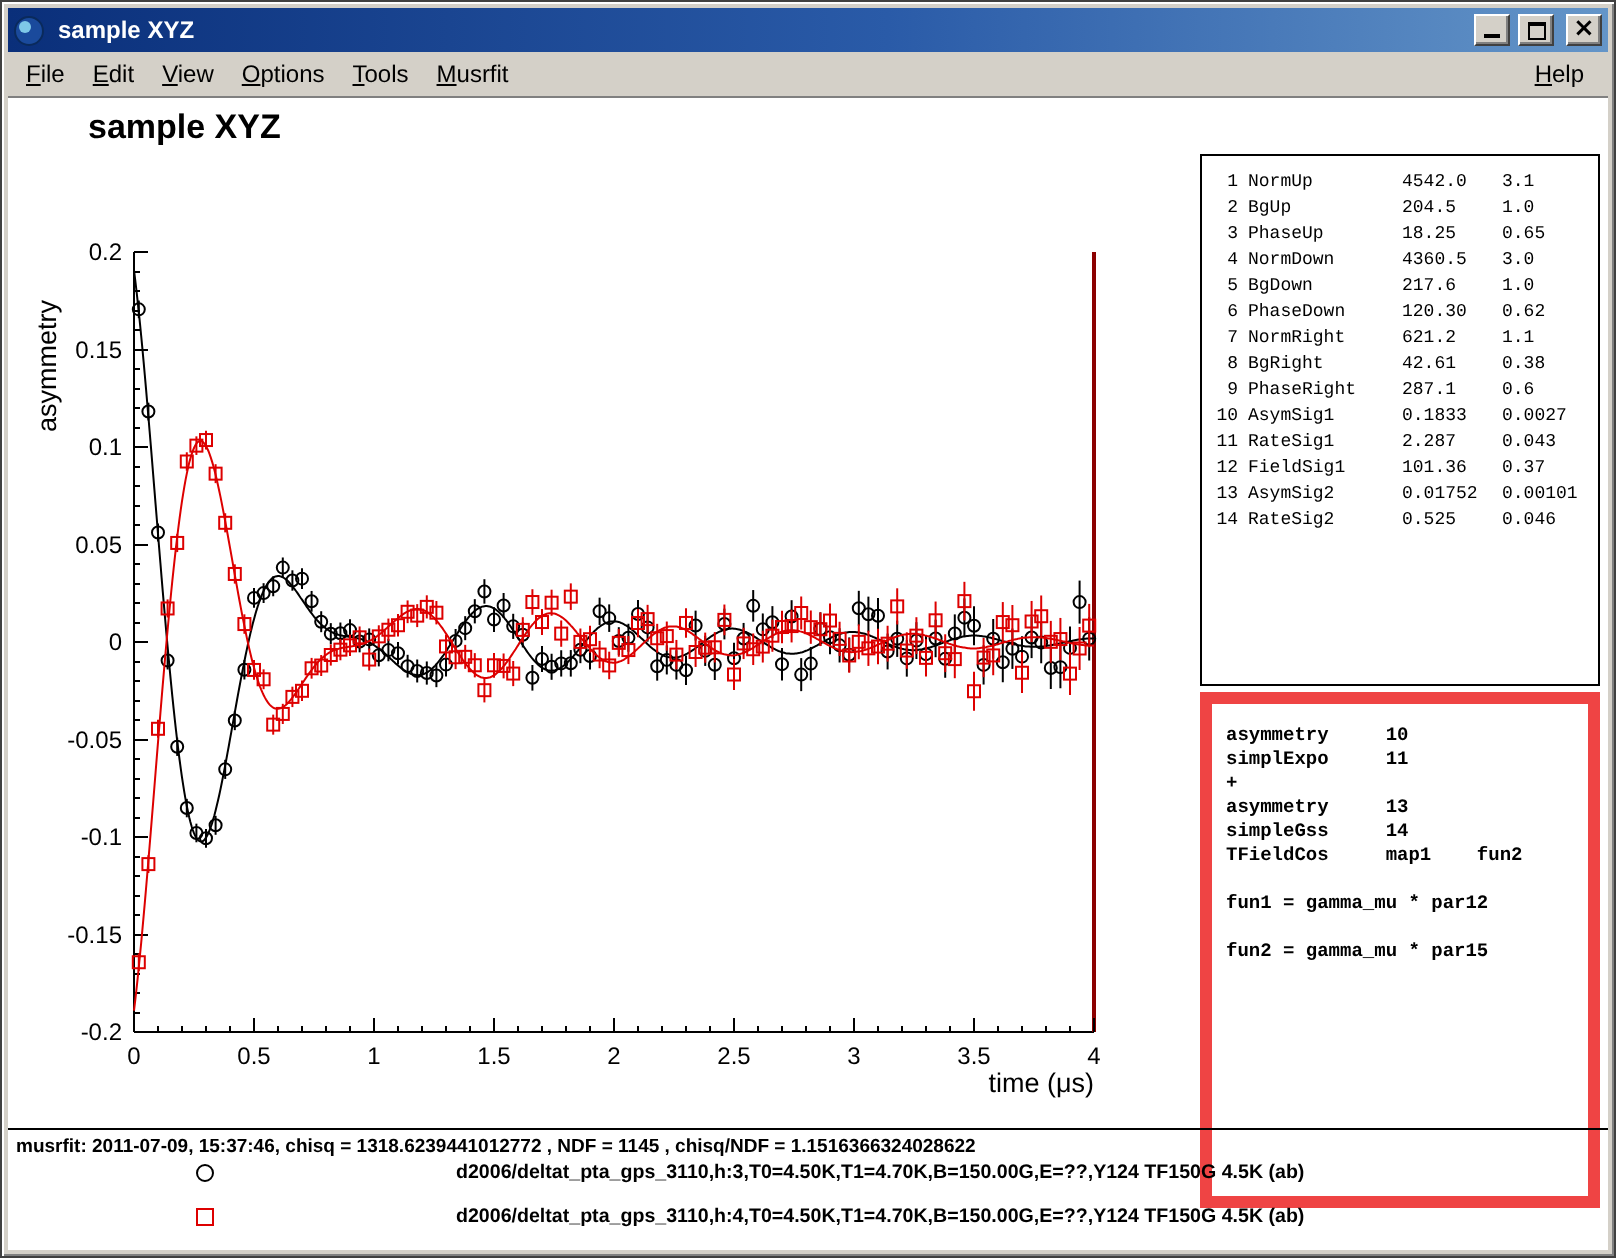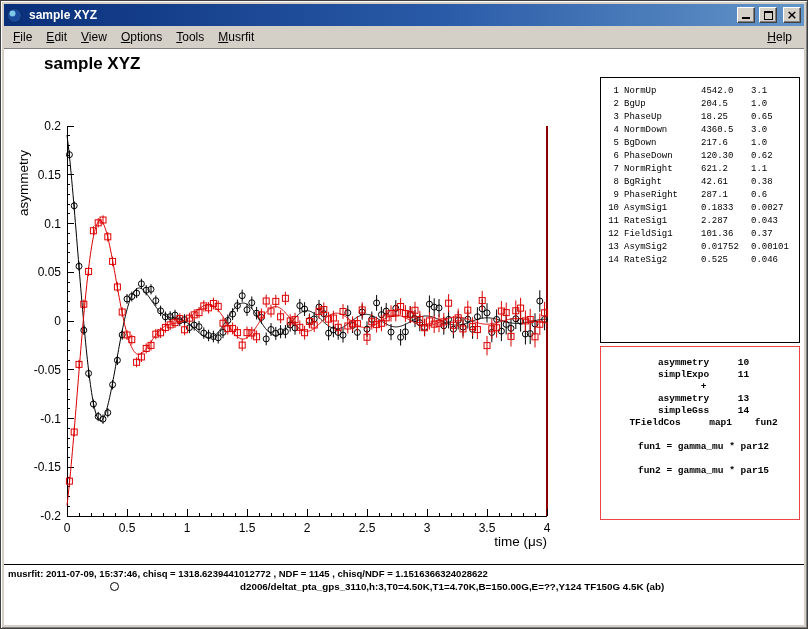--- a/index.html
+++ b/index.html
@@ -55,29 +55,29 @@
     position: absolute; left: 596px; top: 28px; width: 200px; height: 266px;
     border: 1px solid #000; background: #fff; padding: 7px 0 0 4px;
   }
   .param-row { display: flex; font: 9px "Liberation Mono", monospace; line-height: 13px; white-space: pre; }
   .p-no   { width: 14px; text-align: right; margin-right: 5px; }
   .p-name { width: 64px; }
   .p-val  { width: 50px; margin-left: 13px; }
   .p-err  { flex: 1; }
 
   #theory-box {
-    position: absolute; left: 596px; top: 297px; width: 200px; height: 174px;
-    border: 1px solid #ef4444; background: #fff; padding: 10px 0 0 7px; text-align: center;
+    position: absolute; left: 596px; top: 297px; width: 200px; height: 258px;
+    border: 6px solid #ef4444; background: #fff; padding: 10px 0 0 7px;
   }
   .theory-line { font: bold 9.5px "Liberation Mono", monospace; line-height: 12px; white-space: pre; }
 
   
   #divider { position: absolute; left: 0; right: 0; top: 515px; height: 0; border-top: 1px solid #000; }
   #status-line { position: absolute; left: 4px; top: 519px; font: bold 9.5px "Liberation Sans", sans-serif; color: #000; white-space: pre; }
-  #legend-rows { position: absolute; left: 12px; right: 0; top: 527px; }
+  #legend-rows { position: absolute; left: 0; right: 0; top: 527px; }
   .legend-row { position: relative; height: 22px; }
   .legend-marker { position: absolute; left: 94px; top: 6px; width: 9px; height: 9px; background: #fff; }
   .legend-marker.circle { border: 1px solid #000; border-radius: 50%; }
   .legend-marker.square { border: 1px solid #dd0000; }
   .legend-label { position: absolute; left: 224px; top: 5px; font: bold 9.8px "Liberation Sans", sans-serif; white-space: pre; }
 </style>
 </head>
 <body>
 
 <div class="window">
@@ -662,16 +662,20 @@
         </div>
     </div>
 
     <div id="divider"></div>
     <div id="status-line">musrfit: 2011-07-09, 15:37:46, chisq = 1318.6239441012772 , NDF = 1145 , chisq/NDF = 1.1516366324028622</div>
     <div id="legend-rows">
         <div class="legend-row">
           <span class="legend-marker circle" style="border-color: rgb(0, 0, 0);"></span>
           <span class="legend-label">d2006/deltat_pta_gps_3110,h:3,T0=4.50K,T1=4.70K,B=150.00G,E=??,Y124 TF150G 4.5K (ab)</span>
         </div>
+        <div class="legend-row">
+          <span class="legend-marker square" style="border-color: rgb(221, 0, 0);"></span>
+          <span class="legend-label">d2006/deltat_pta_gps_3110,h:4,T0=4.50K,T1=4.70K,B=150.00G,E=??,Y124 TF150G 4.5K (ab)</span>
+        </div>
       </div>
   </div>
 
 </div>
 
 </body></html>

